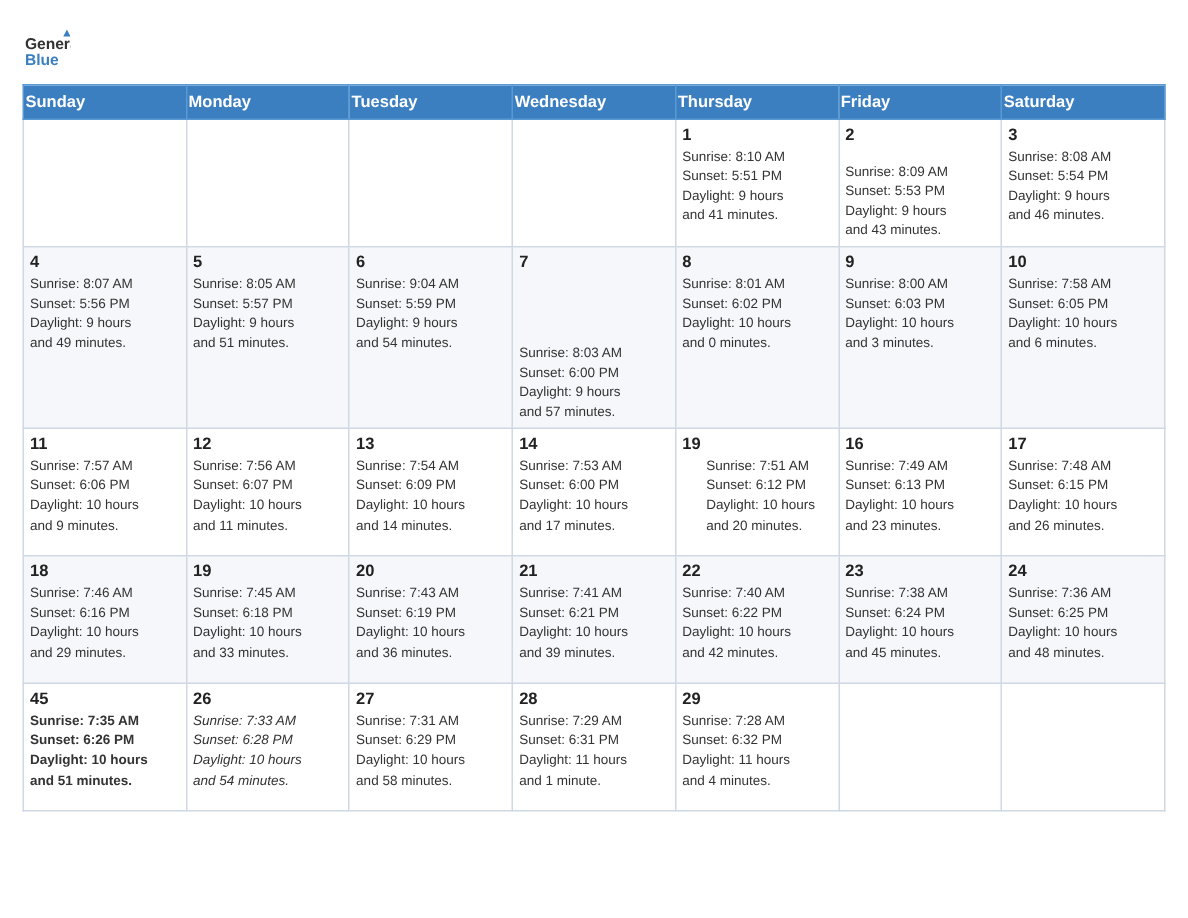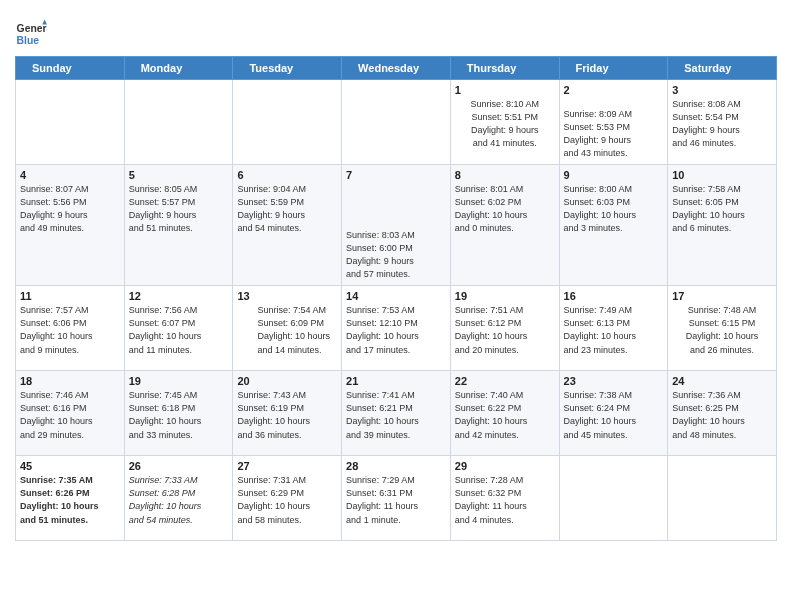--- a/index.html
+++ b/index.html
@@ -42,21 +42,21 @@
     table {
       width: 100%;
       border-collapse: collapse;
       table-layout: fixed;
     }
     thead tr th {
       background-color: #3c7fc0;
       color: #fff;
       font-size: 11px;
       font-weight: bold;
-      padding: 5px 16px;
+      padding: 5px 1px;
       text-align: left;
       border: 1px solid #5a9ad4;
     }
     tbody tr td {
       vertical-align: top;
       border: 1px solid #d0d8e4;
       padding: 4px 4px;
       font-size: 9.5px;
       color: #333;
       height: 85px;
@@ -111,21 +111,21 @@
       </tr>
   </thead>
   <tbody id="calendar-body">
   <tr>
         <td class="empty-cell"></td>
         <td class="empty-cell"></td>
         <td class="empty-cell"></td>
         <td class="empty-cell"></td>
         <td>
           <span class="day-number">1</span>
-          <div class="day-info" style="white-space: pre-line; text-align: center;">Sunrise: 8:10 AM
+          <div class="day-info" style="white-space: pre-line;">Sunrise: 8:10 AM
 Sunset: 5:51 PM
 Daylight: 9 hours
 and 41 minutes.</div>
         </td>
         <td>
           <span class="day-number">2</span>
           <div class="day-info" style="white-space: pre-line; margin-top: 12px;">Sunrise: 8:09 AM
 Sunset: 5:53 PM
 Daylight: 9 hours
 and 43 minutes.</div>
@@ -199,49 +199,49 @@
         </td>
         <td>
           <span class="day-number">12</span>
           <div class="day-info" style="white-space: pre-line;">Sunrise: 7:56 AM
 Sunset: 6:07 PM
 Daylight: 10 hours
 and 11 minutes.</div>
         </td>
         <td>
           <span class="day-number">13</span>
-          <div class="day-info" style="white-space: pre-line; margin-left: 20px;">Sunrise: 7:54 AM
+          <div class="day-info" style="white-space: pre-line;">Sunrise: 7:54 AM
 Sunset: 6:09 PM
 Daylight: 10 hours
 and 14 minutes.</div>
         </td>
         <td>
           <span class="day-number">14</span>
           <div class="day-info" style="white-space: pre-line;">Sunrise: 7:53 AM
-Sunset: 12:10 PM
+Sunset: 6:00 PM
 Daylight: 10 hours
 and 17 minutes.</div>
         </td>
         <td>
           <span class="day-number">19</span>
-          <div class="day-info" style="white-space: pre-line;">Sunrise: 7:51 AM
+          <div class="day-info" style="white-space: pre-line; margin-left: 16px;">Sunrise: 7:51 AM
 Sunset: 6:12 PM
 Daylight: 10 hours
 and 20 minutes.</div>
         </td>
         <td>
           <span class="day-number">16</span>
           <div class="day-info" style="white-space: pre-line;">Sunrise: 7:49 AM
 Sunset: 6:13 PM
 Daylight: 10 hours
 and 23 minutes.</div>
         </td>
         <td>
           <span class="day-number">17</span>
-          <div class="day-info" style="white-space: pre-line; text-align: center;">Sunrise: 7:48 AM
+          <div class="day-info" style="white-space: pre-line;">Sunrise: 7:48 AM
 Sunset: 6:15 PM
 Daylight: 10 hours
 and 26 minutes.</div>
         </td>
       </tr>
       <tr>
         <td>
           <span class="day-number">18</span>
           <div class="day-info" style="white-space: pre-line;">Sunrise: 7:46 AM
 Sunset: 6:16 PM

